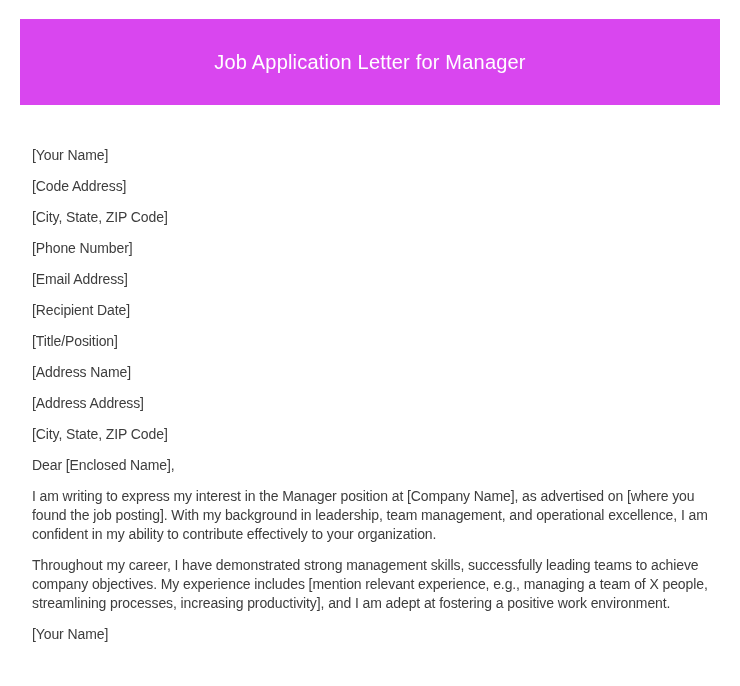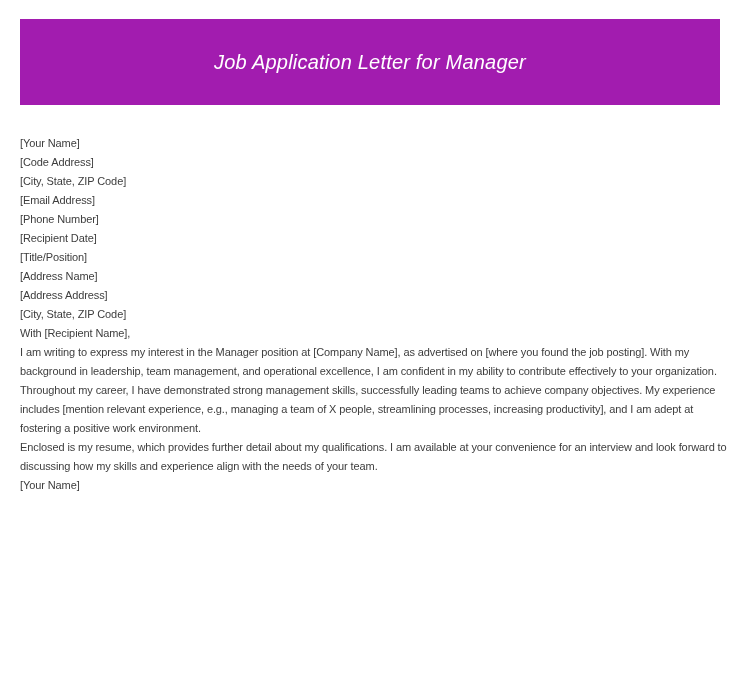--- a/index.html
+++ b/index.html
@@ -9,63 +9,61 @@
   }
   body {
     width: 740px;
     height: 686px;
     font-family: "Liberation Sans", "DejaVu Sans", sans-serif;
     overflow: hidden;
   }
   .banner {
     margin: 19px 20px 0 20px;
     height: 86px;
-    background: #a21caf;
+    background: #d946ef;
     display: flex;
     align-items: center;
     justify-content: center;
-    font-style: italic;
   }
   .banner-title {
     color: #ffffff;
     font-size: 20px;
     font-weight: 500;
     letter-spacing: 0.2px;
   }
   .letter-body {
     padding: 29px 10px 0 20px;
   }
   .letter-body p {
-    margin: 0;
-    font-size: 11px;
+    margin: 12px;
+    font-size: 14px;
     line-height: 19px;
     color: #3d3d3d;
     letter-spacing: -0.1px;
   }
 </style>
 </head>
 <body>
 
 <div class="banner">
   <div class="banner-title">Job Application Letter for Manager</div>
 </div>
 
 <div class="letter-body">
   <p>[Your Name]</p>
   <p>[Code Address]</p>
   <p>[City, State, ZIP Code]</p>
+  <p>[Phone Number]</p>
   <p>[Email Address]</p>
-  <p>[Phone Number]</p>
 
   <p>[Recipient Date]</p>
   <p>[Title/Position]</p>
   <p>[Address Name]</p>
   <p>[Address Address]</p>
   <p>[City, State, ZIP Code]</p>
 
-  <p>With [Recipient Name],</p>
+  <p>Dear [Enclosed Name],</p>
 
   <p>I am writing to express my interest in the Manager position at [Company Name], as advertised on [where you found the job posting]. With my background in leadership, team management, and operational excellence, I am confident in my ability to contribute effectively to your organization.</p>
   <p>Throughout my career, I have demonstrated strong management skills, successfully leading teams to achieve company objectives. My experience includes [mention relevant experience, e.g., managing a team of X people, streamlining processes, increasing productivity], and I am adept at fostering a positive work environment.</p>
-  <p>Enclosed is my resume, which provides further detail about my qualifications. I am available at your convenience for an interview and look forward to discussing how my skills and experience align with the needs of your team.</p>
 
   <p>[Your Name]</p>
 </div>
 
 </body></html>

